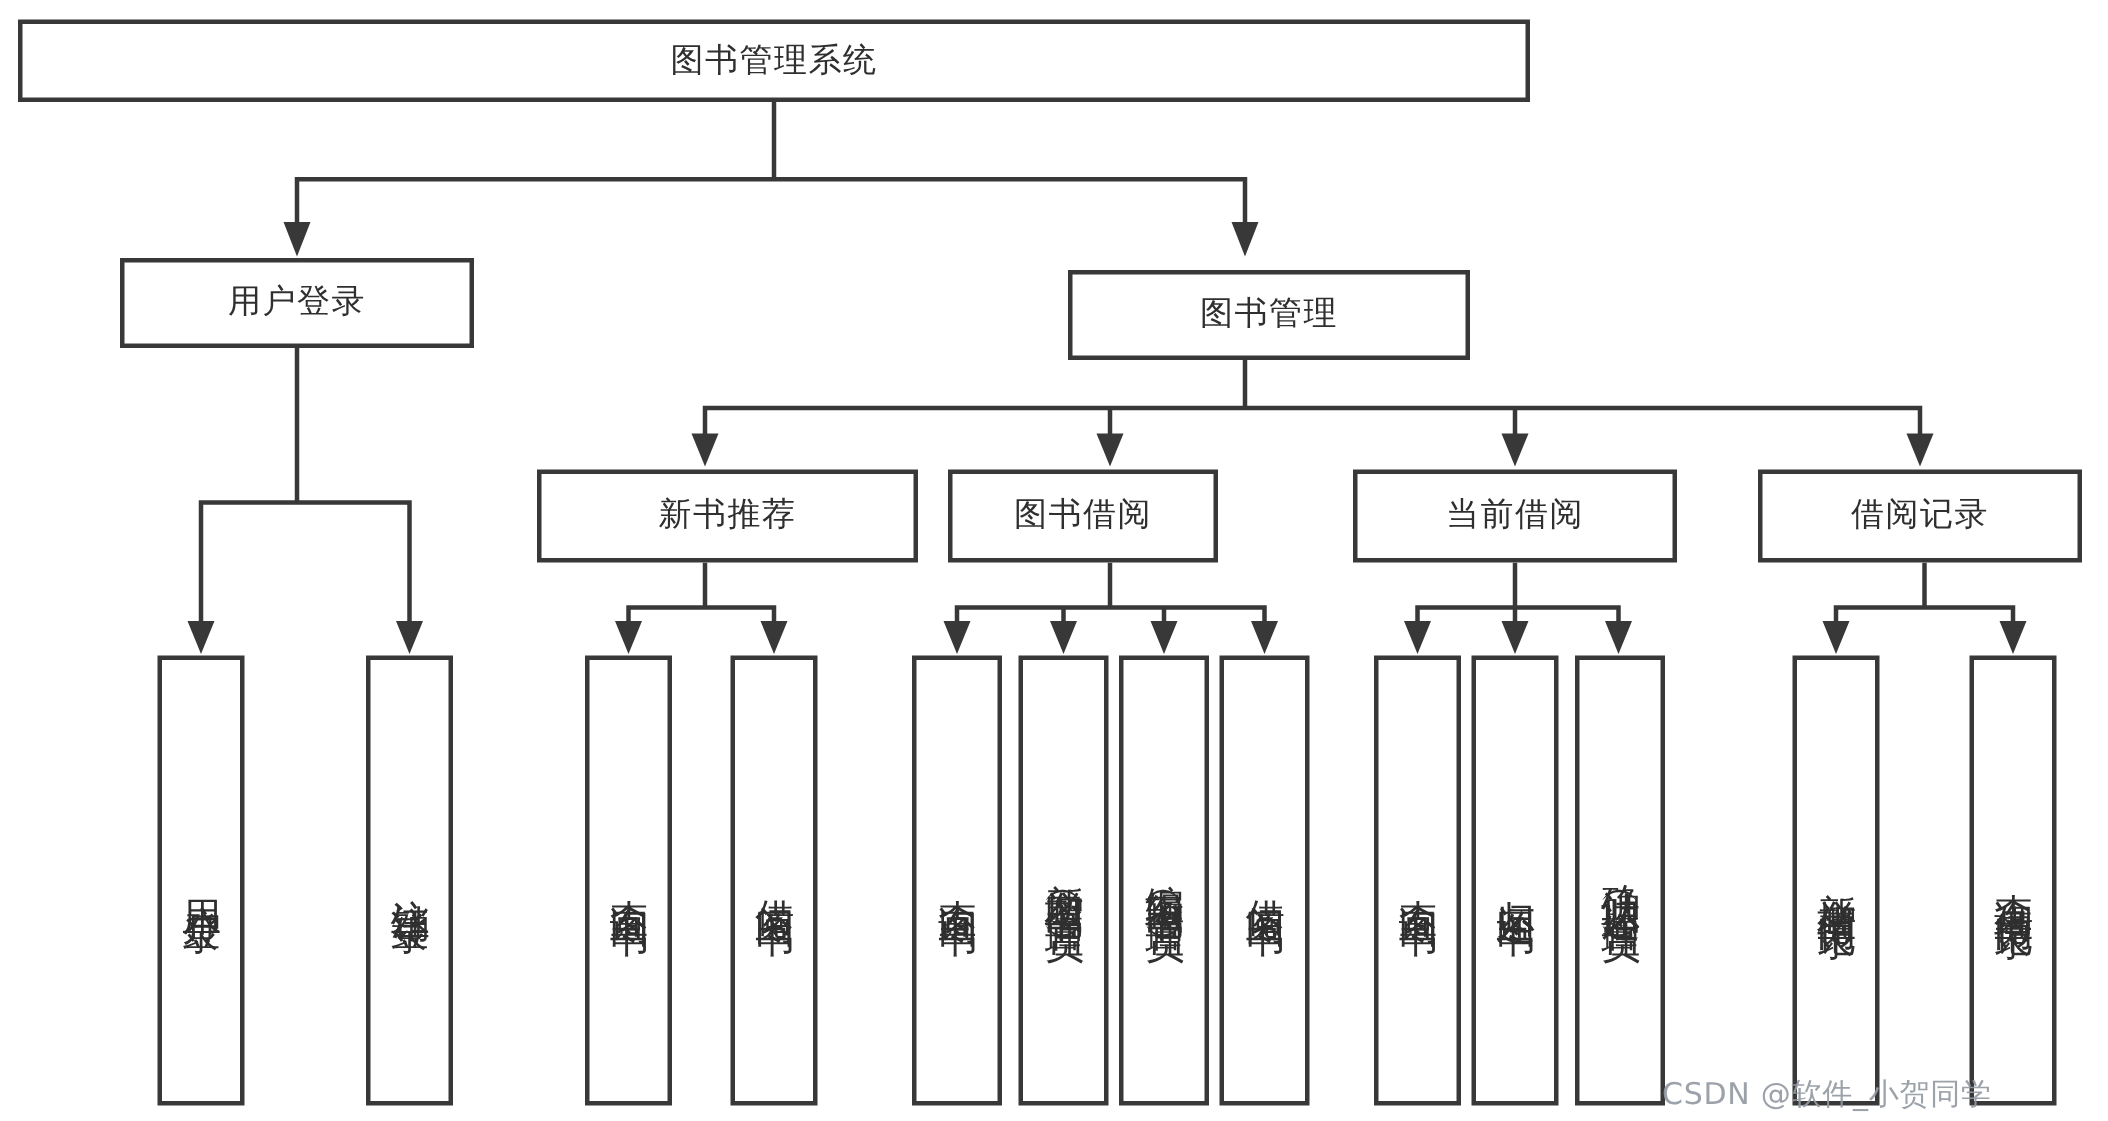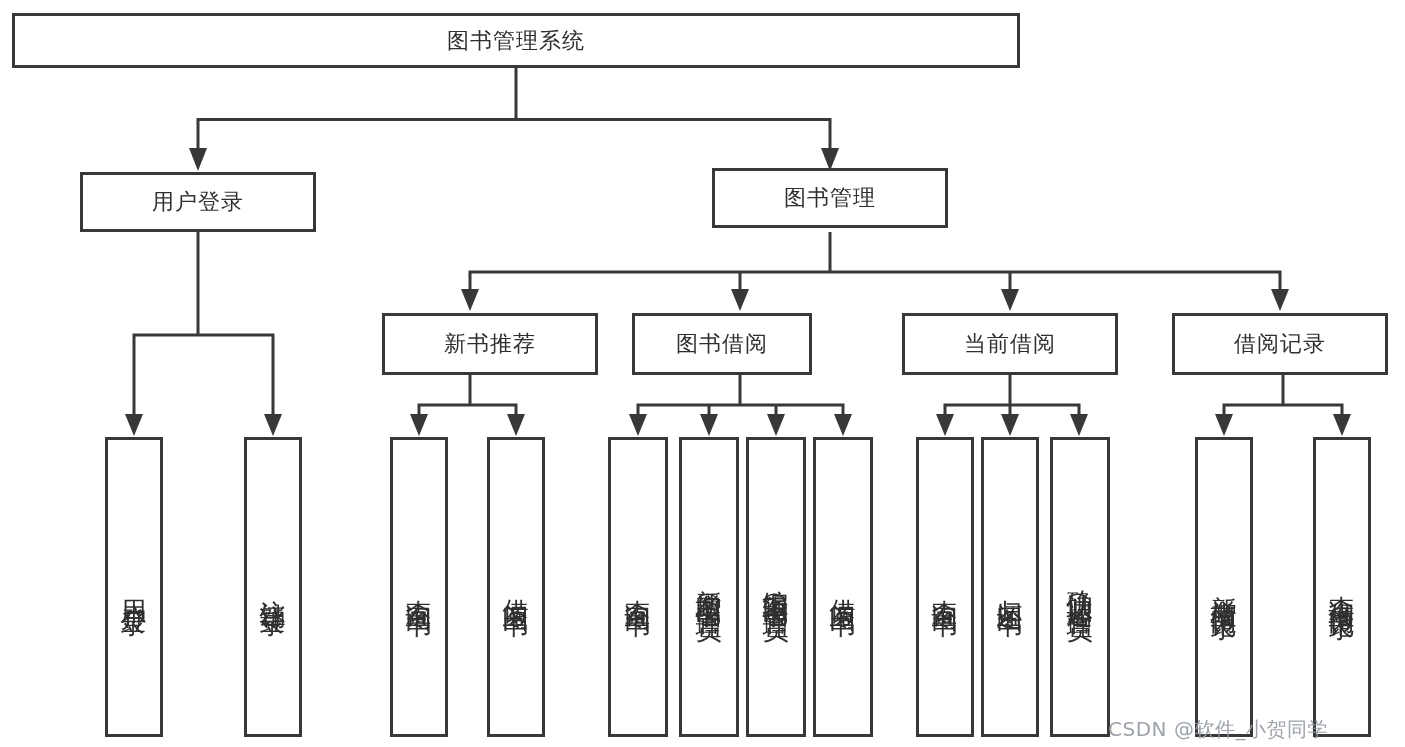--- a/index.html
+++ b/index.html
@@ -94,25 +94,25 @@
     </g>
   </svg>
 
   <div class="box" style="left:12px; top:13px; width:1008px; height:55px">
     <span class="hlabel">图书管理系统</span>
   </div>
 
   <div class="box" style="left:80px; top:172px; width:236px; height:60px">
     <span class="hlabel">用户登录</span>
   </div>
-  <div class="box" style="left:712px; top:168px; width:236px; height:60px">
+  <div class="box" style="left:712px; top:180px; width:268px; height:60px">
     <span class="hlabel">图书管理</span>
   </div>
 
-  <div class="box" style="left:382px; top:313px; width:216px; height:62px">
+  <div class="box" style="left:358px; top:313px; width:254px; height:62px">
     <span class="hlabel">新书推荐</span>
   </div>
   <div class="box" style="left:632px; top:313px; width:180px; height:62px">
     <span class="hlabel">图书借阅</span>
   </div>
   <div class="box" style="left:902px; top:313px; width:216px; height:62px">
     <span class="hlabel">当前借阅</span>
   </div>
   <div class="box" style="left:1172px; top:313px; width:216px; height:62px">
     <span class="hlabel">借阅记录</span>

